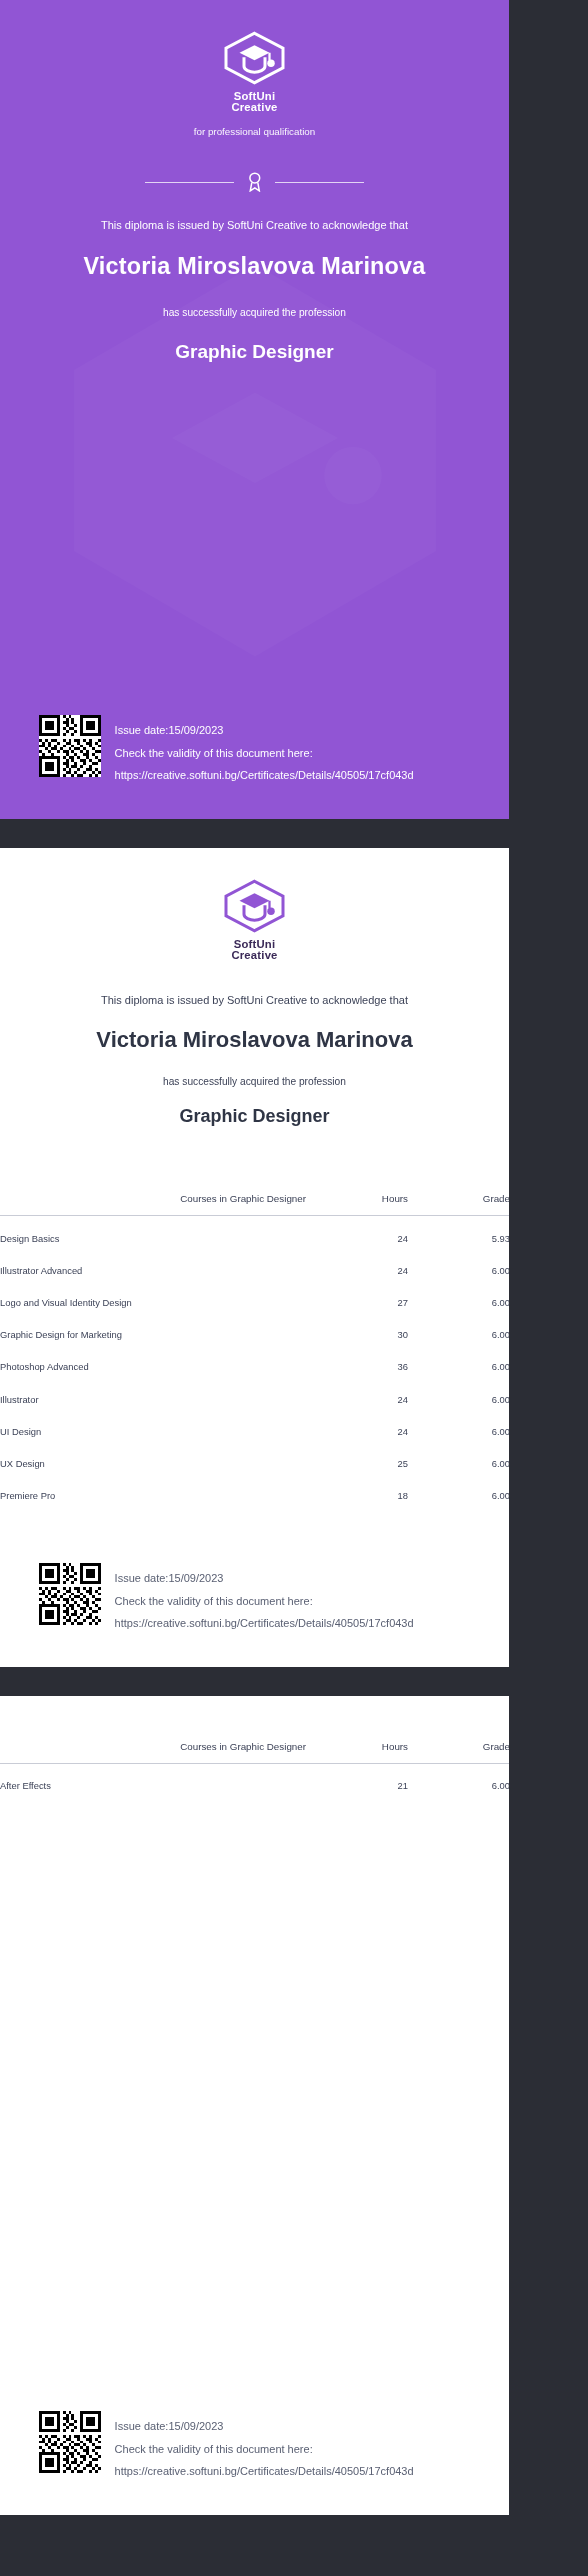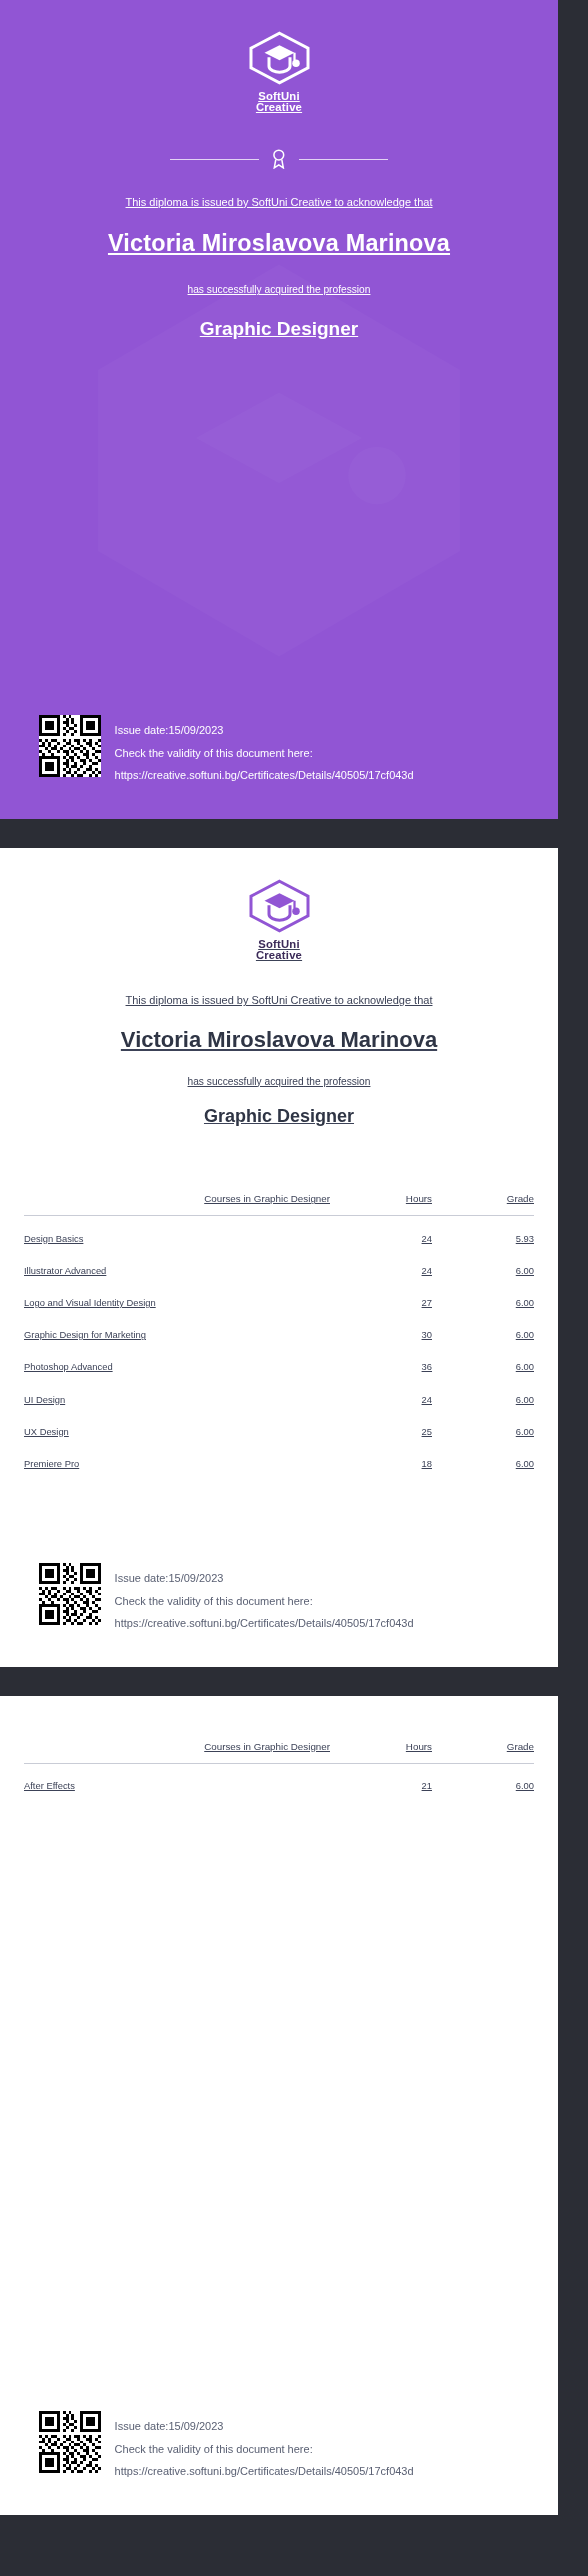--- a/index.html
+++ b/index.html
@@ -6,25 +6,24 @@
     margin: 0;
     padding: 0;
     background: #2b2d35;
   }
   body {
     width: 589px;
     font-family: "Liberation Sans", sans-serif;
     -webkit-font-smoothing: antialiased;
   }
   .page {
-    width: 558px;
+    width: 509px;
     box-sizing: border-box;
     position: relative;
     overflow: hidden;
-    text-decoration: underline;
   }
 
   
   .page-cover {
     height: 819px;
     background: #9155d4;
     color: #ffffff;
     padding: 0;
   }
   .watermark {
@@ -245,20 +244,21 @@
       <path d="M32 36 L32 48 C32 53 40 56 46 56 C52 56 60 53 60 48 L60 36" fill="none" stroke="#ffffff" stroke-width="4"></path>
       <circle cx="68" cy="44" r="5" fill="#ffffff"></circle>
       <path d="M66 30 L66 40" stroke="#ffffff" stroke-width="3"></path>
     </svg>
     <div class="logo-text">
       <div class="l1">SoftUni</div>
       <div class="l2">Creative</div>
     </div>
   </div>
 
+  <div class="diploma-sub">for professional qualification</div>
 
   <div class="divider-row">
     <div class="divider-line"></div>
     <svg class="seal-icon" width="13.6" height="19.6" viewBox="0 0 18 26">
       <circle cx="9" cy="8" r="6.5" fill="none" stroke="#ffffff" stroke-width="2"></circle>
       <path d="M5 14 L3 25 L9 21 L15 25 L13 14" fill="none" stroke="#ffffff" stroke-width="2"></path>
     </svg>
     <div class="divider-line"></div>
   </div>
 
@@ -443,20 +443,25 @@
           <td>Graphic Design for Marketing</td>
           <td class="num">30</td>
           <td class="num">6.00</td>
         </tr>
         <tr>
           <td>Photoshop Advanced</td>
           <td class="num">36</td>
           <td class="num">6.00</td>
         </tr>
         <tr>
+          <td>Illustrator</td>
+          <td class="num">24</td>
+          <td class="num">6.00</td>
+        </tr>
+        <tr>
           <td>UI Design</td>
           <td class="num">24</td>
           <td class="num">6.00</td>
         </tr>
         <tr>
           <td>UX Design</td>
           <td class="num">25</td>
           <td class="num">6.00</td>
         </tr>
         <tr>

